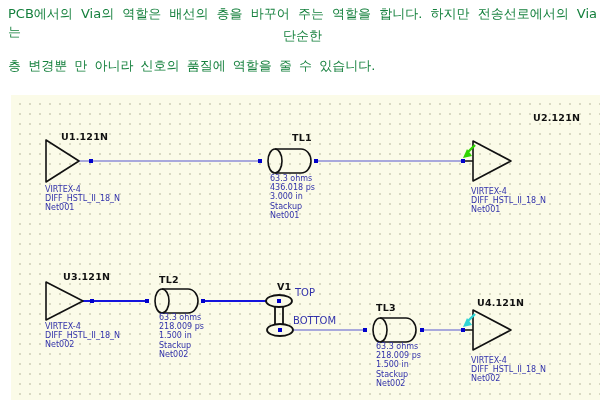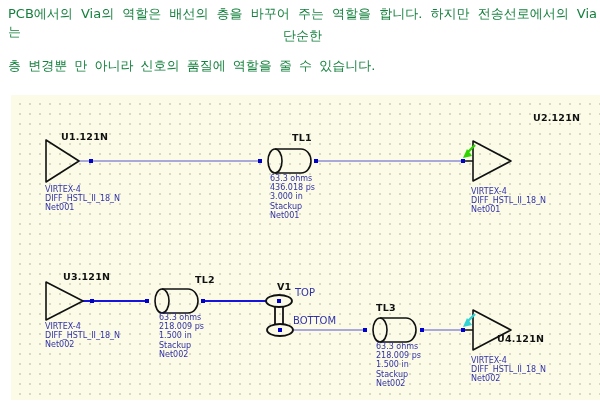--- a/index.html
+++ b/index.html
@@ -95,24 +95,24 @@
     <g>
       <line x1="457" y1="226" x2="464" y2="219" stroke="#2fd4d4" stroke-width="2.4"></line>
       <polygon points="452,232 461,230 456,223" fill="#2fd4d4"></polygon>
     </g>
   </svg>
 
   <div class="ref" style="left:50px;top:36px;">U1.121N</div>
   <div class="ref" style="left:259px;top:37px;margin-left:22px;">TL1</div>
   <div class="ref" style="left:478px;top:17px;margin-left:44px;">U2.121N</div>
   <div class="ref" style="left:52px;top:176px;text-align:right;">U3.121N</div>
-  <div class="ref" style="left:148px;top:179px;margin-left:36px;">TL2</div>
+  <div class="ref" style="left:148px;top:179px;">TL2</div>
   <div class="ref" style="left:266px;top:186px;">V1</div>
   <div class="ref" style="left:365px;top:207px;">TL3</div>
-  <div class="ref" style="left:486px;top:202px;margin-top:36px;">U4.121N</div>
+  <div class="ref" style="left:466px;top:202px;">U4.121N</div>
 
   <div class="pinlabel" style="left:284px;top:192px;">TOP</div>
   <div class="pinlabel" style="left:282px;top:220px;">BOTTOM</div>
 
   <div class="info" style="left:34px;top:90px;">
     <div>VIRTEX-4</div>
     <div>DIFF_HSTL_II_18_N</div>
     <div>Net001</div>
   </div>
   <div class="info" style="left:460px;top:92px;">

